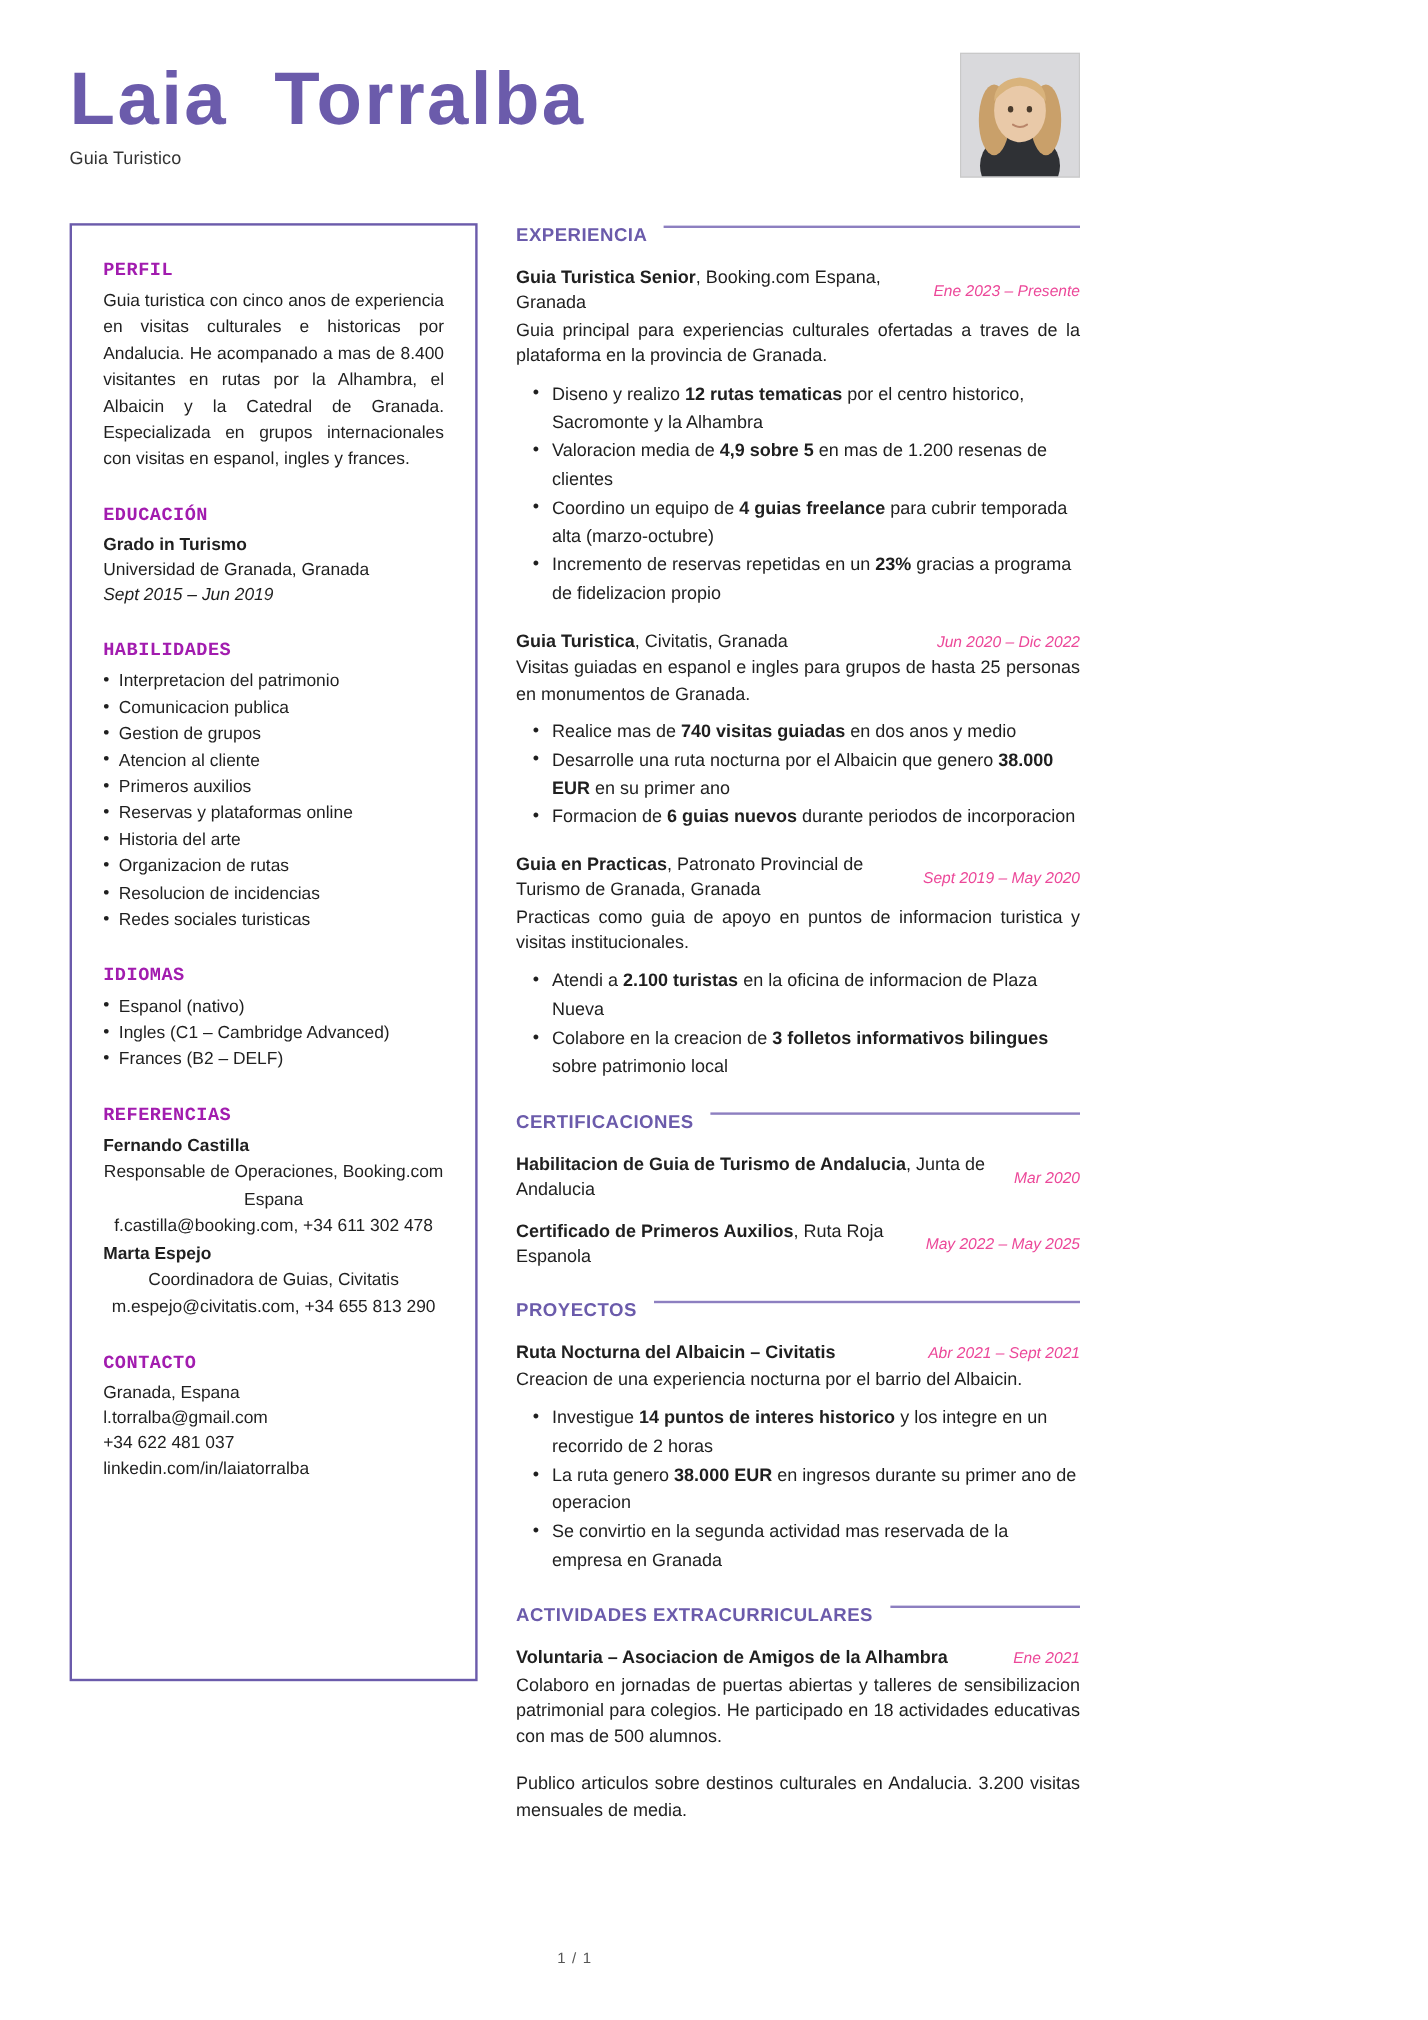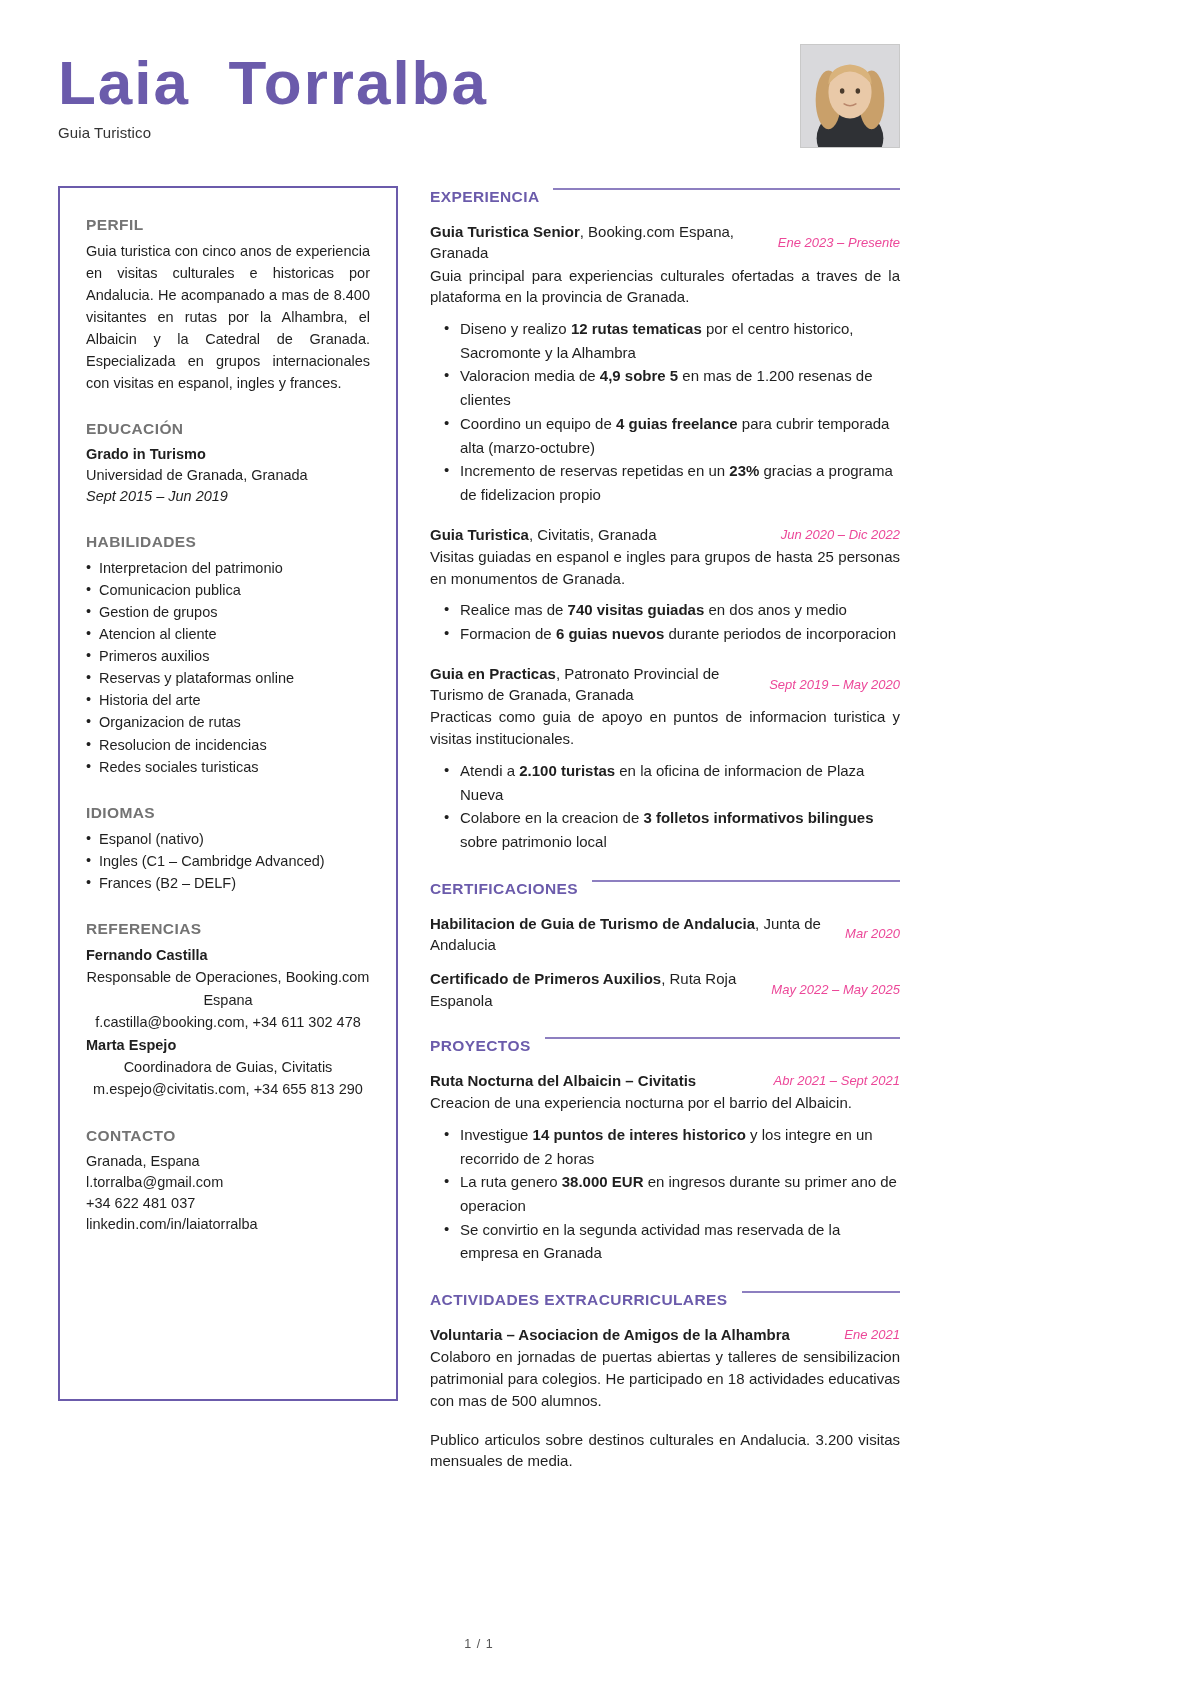--- a/index.html
+++ b/index.html
@@ -75,23 +75,24 @@
     padding: 28px 26px 30px 26px;
     min-height: 1215px;
   }
 
   .side-section { margin-bottom: 26px; }
   .side-section:last-child { margin-bottom: 0; }
 
   .side-heading {
     font-size: 15.5px;
     font-weight: 700;
-    color: #737373;
+    color: #a21caf;
     letter-spacing: 0.4px;
     margin-bottom: 6px;
+    font-family: Liberation Mono, monospace;
   }
 
   .profile-text {
     font-size: 14.5px;
     line-height: 1.52;
     text-align: justify;
     color: #1f1f1f;
   }
 
   .edu-degree {
@@ -213,21 +214,21 @@
   ul.bullets li b { font-weight: 700; }
 
   .cert-row { margin-bottom: 13px; }
   .cert-row:last-child { margin-bottom: 0; }
 
   
   .footer {
     position: absolute;
     left: 0;
     right: 0;
-    bottom: 32px;
+    bottom: 44px;
     text-align: center;
     font-size: 12.5px;
     color: #555555;
     letter-spacing: 1px;
   }
 </style>
 </head>
 <body>
 
 <div class="page">
@@ -337,20 +338,21 @@
               </ul>
             </div>
             <div class="entry">
               <div class="entry-top">
                 <div class="entry-title"><b>Guia Turistica</b><span>, Civitatis, Granada</span></div>
                 <div class="entry-date">Jun 2020 – Dic 2022</div>
               </div>
               <div class="entry-desc">Visitas guiadas en espanol e ingles para grupos de hasta 25 personas en monumentos de Granada.</div>
               <ul class="bullets">
                 <li>Realice mas de <b>740 visitas guiadas</b> en dos anos y medio</li>
+                <li>Desarrolle una ruta nocturna por el Albaicin que genero <b>38.000 EUR</b> en su primer ano</li>
                 <li>Formacion de <b>6 guias nuevos</b> durante periodos de incorporacion</li>
               </ul>
             </div>
             <div class="entry">
               <div class="entry-top">
                 <div class="entry-title"><b>Guia en Practicas</b><span>, Patronato Provincial de Turismo de Granada, Granada</span></div>
                 <div class="entry-date">Sept 2019 – May 2020</div>
               </div>
               <div class="entry-desc">Practicas como guia de apoyo en puntos de informacion turistica y visitas institucionales.</div>
               <ul class="bullets">

